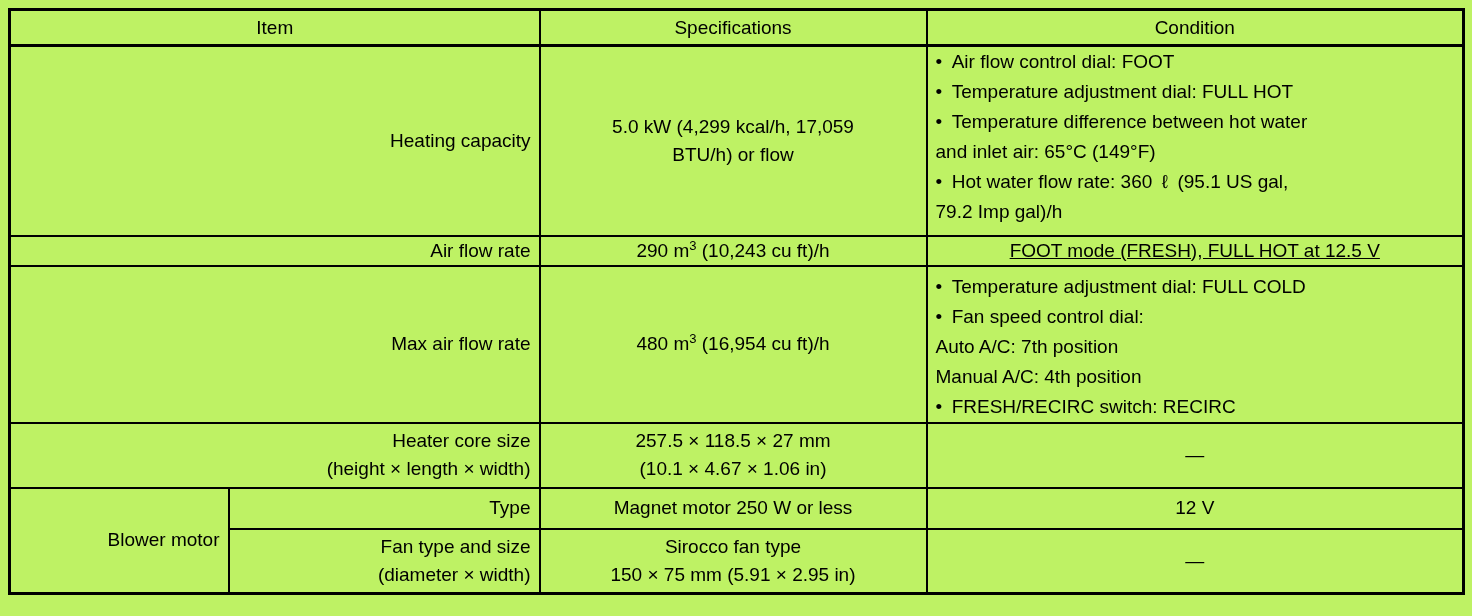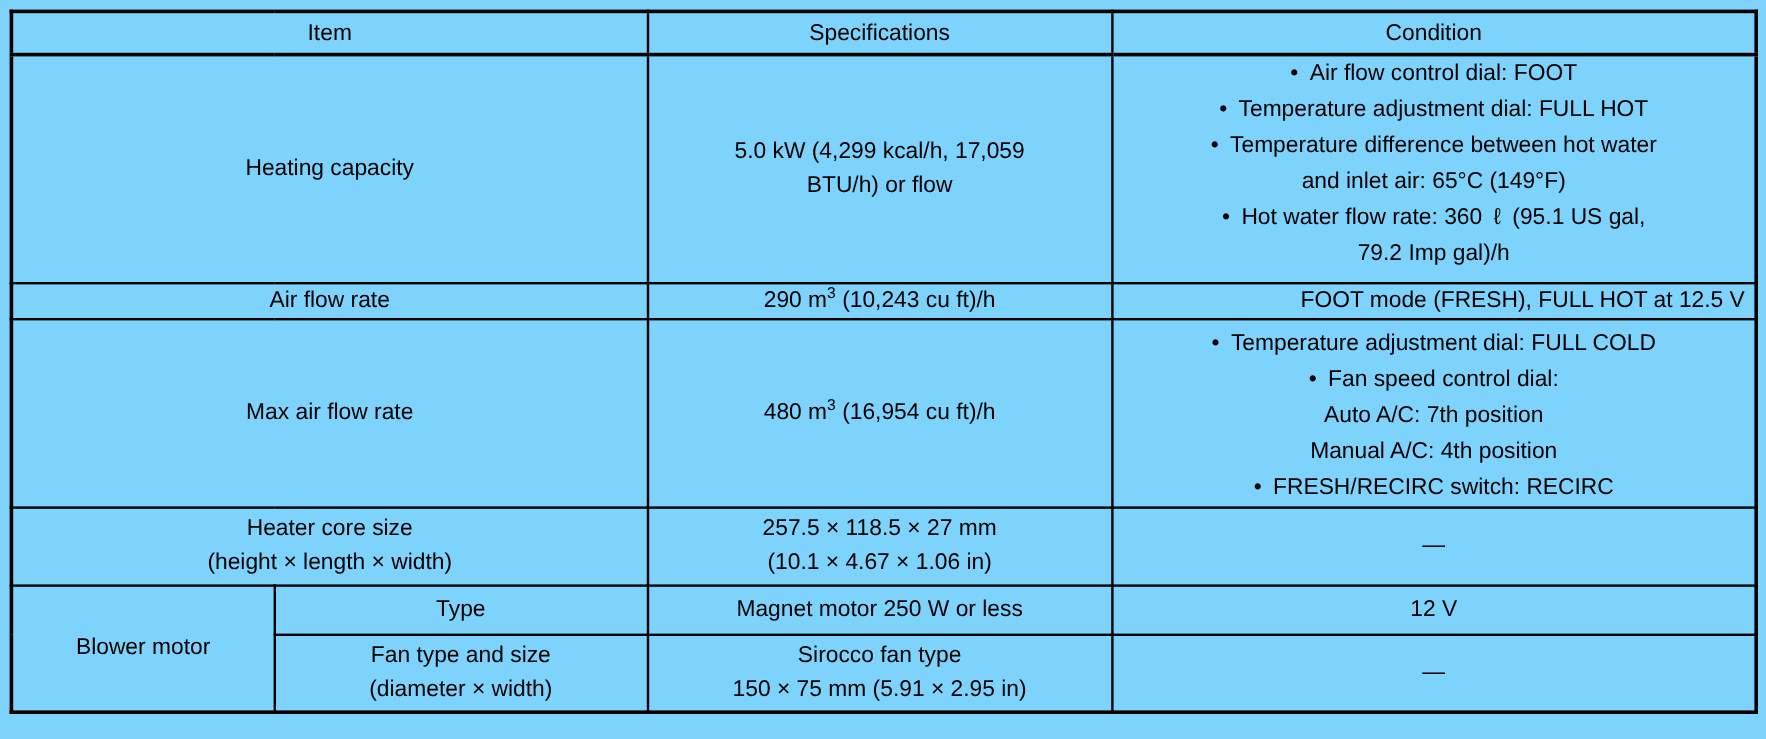--- a/index.html
+++ b/index.html
@@ -9,21 +9,21 @@
     color: #000000;
     font-family: "Liberation Sans", "DejaVu Sans", sans-serif;
     font-size: 19px;
     -webkit-font-smoothing: antialiased;
   }
   .page {
     width: 1472px;
     height: 616px;
     box-sizing: border-box;
     padding: 8px 8px 0 8px;
-    background: #7dd3fc;
+    background: #bef264;
   }
   table.spec-table {
     border-collapse: collapse;
     table-layout: fixed;
     width: 1454px;
     border: 3px solid #000000;
   }
   table.spec-table th,
   table.spec-table td {
     border: 2px solid #000000;
@@ -32,38 +32,39 @@
     color: #000000;
   }
   th {
     font-weight: normal;
     text-align: center;
     vertical-align: middle;
     height: 33px;
     border-bottom-width: 3px !important;
   }
   td.item-cell {
-    text-align: center;
+    text-align: right;
     vertical-align: middle;
   }
   td.spec-cell {
     text-align: center;
     vertical-align: middle;
     line-height: 28px;
   }
   td.cond-cell-center {
     text-align: center;
     vertical-align: middle;
   }
   td.cond-cell-left {
-    text-align: right;
+    text-align: center;
     vertical-align: middle;
+    text-decoration: underline;
   }
   td.cond-cell-list {
-    text-align: center;
+    text-align: left;
     vertical-align: top;
     padding-top: 3px;
   }
   .cond-line {
     line-height: 30px;
     white-space: nowrap;
   }
   .spec-line { line-height: 28px; }
   sup.cu {
     font-size: 13px;

